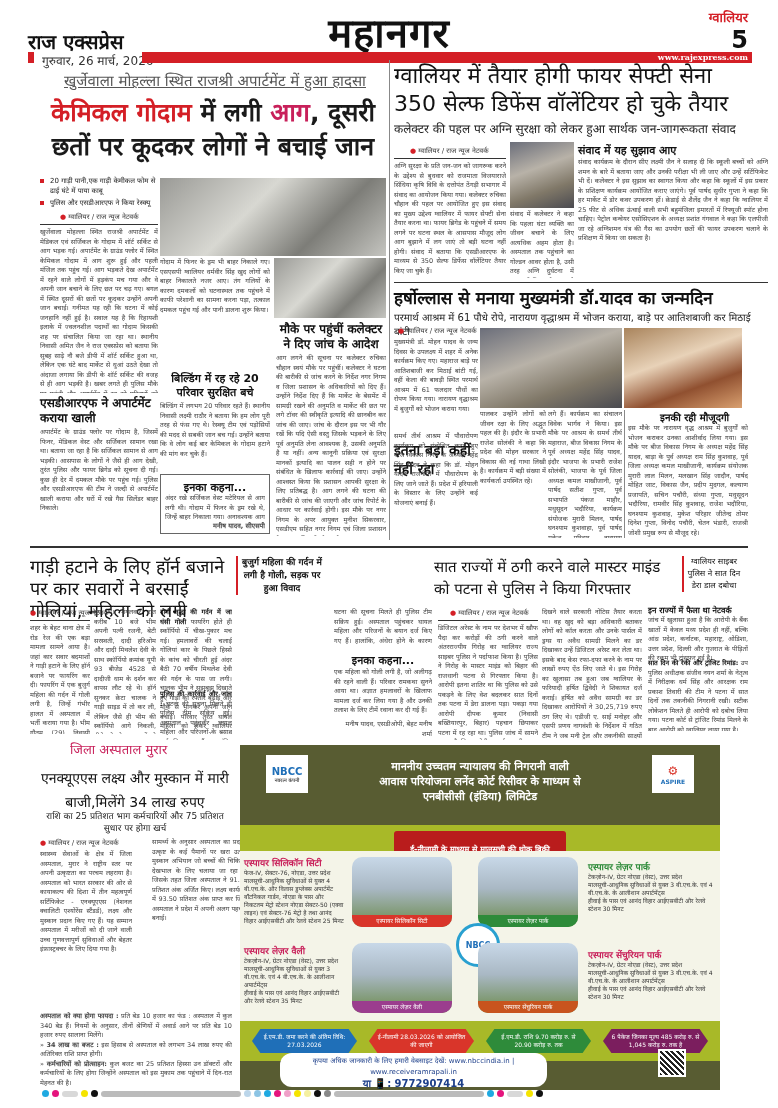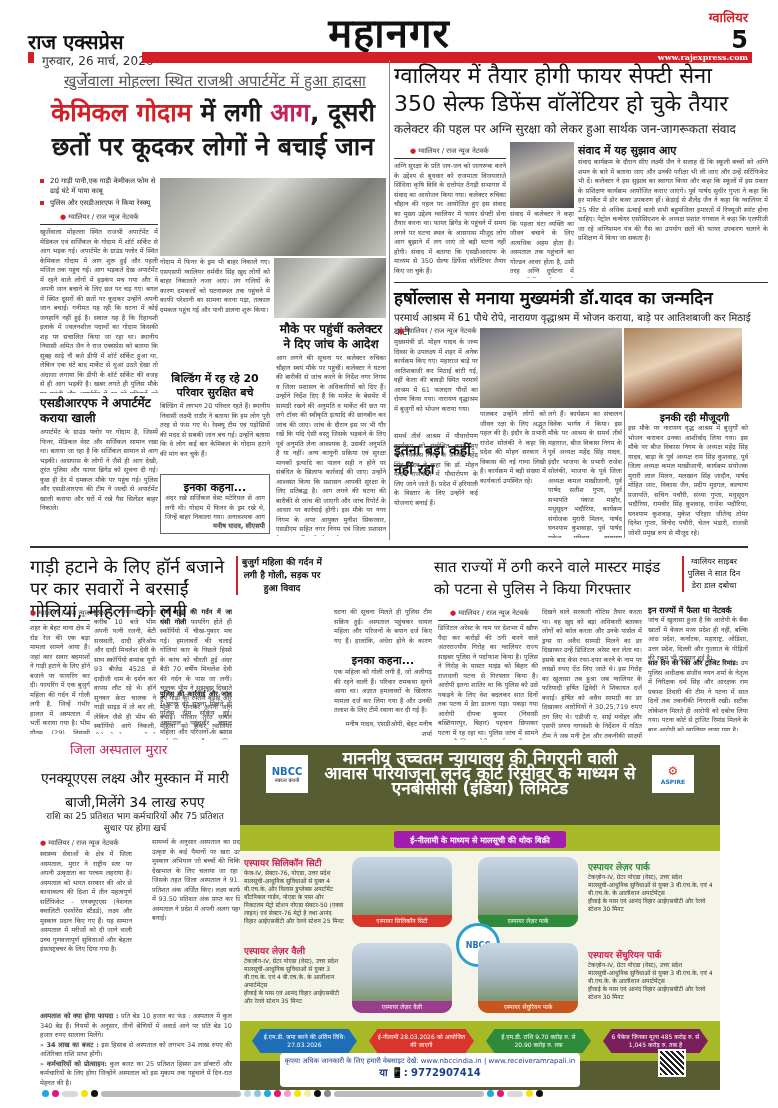--- a/index.html
+++ b/index.html
@@ -32,34 +32,34 @@
   .hl3 { left: 394px; top: 286px; width: 370px; font-weight: bold; font-size: 17px; color: #111; }
   .deck3 { left: 394px; top: 310px; width: 370px; font-size: 10px; color: #222; }
   .rule { background: #333; height: 1px; }
   .vrule { background: #888; width: 1px; }
   .hl4 { left: 30px; top: 556px; width: 200px; font-size: 18px; line-height: 22px; color: #111; }
   .side4 { left: 236px; top: 556px; width: 90px; text-align: center; font-weight: bold; font-size: 9px; line-height: 13px; color: #111; border-left: 2px solid #d41f26; }
   .hl5 { left: 434px; top: 556px; width: 230px; font-size: 15px; line-height: 22px; color: #111; }
   .side5 { left: 682px; top: 556px; width: 62px; text-align: center; font-size: 8px; line-height: 12px; color: #111; border-left: 2px solid #d41f26; }
   .ad { left: 240px; top: 745px; width: 480px; height: 345px; background: #5b5f33; overflow: hidden; }
   .ad-top { height: 80px; background: #585c32; color: #fff; text-align: center; position: relative; }
-  .ad-title { font-weight: bold; font-size: 17px; line-height: 15px; padding-top: 6px; }
+  .ad-title { font-weight: bold; font-size: 11px; line-height: 15px; padding-top: 14px; }
   .ad-sub { font-size: 7px; }
   .logo-box { position: absolute; top: 10px; width: 42px; height: 38px; background: #fff; font-size: 7px; font-weight: bold; display: flex; align-items: center; justify-content: center; flex-direction: column; }
   .ad-band { height: 26px; background: #a8b928; text-align: center; position: relative; }
-  .ad-ribbon { display: inline-block; margin-top: 6px; background: #a21caf; color: #fff; font-size: 8px; font-weight: bold; padding: 3px 16px; border-radius: 3px; }
+  .ad-ribbon { display: inline-block; margin-top: 6px; background: #b91c1c; color: #fff; font-size: 8px; font-weight: bold; padding: 12px 16px; border-radius: 3px; }
   .ad-body { height: 170px; background: #f4f4e8; position: relative; }
   .proj { position: absolute; font-size: 6px; line-height: 8px; color: #333; width: 100px; }
   .proj-name { font-size: 9px; font-weight: bold; line-height: 12px; }
   .bld { position: absolute; width: 100px; height: 70px; border-radius: 10px; overflow: hidden; background: linear-gradient(180deg,#c8d8e8 0%,#a9b8c4 45%,#6b8a4b 100%); }
   .bld-label { position: absolute; bottom: 0; left: 0; right: 0; font-size: 6px; color: #fff; text-align: center; padding: 2px 0; }
   .ad-pills { height: 40px; background: #a8b928; display: flex; justify-content: space-around; align-items: center; padding: 0 6px; }
   .pill { color: #fff; font-size: 6px; text-align: center; padding: 4px 6px; line-height: 8px; width: 105px; clip-path: polygon(8% 0,92% 0,100% 50%,92% 100%,8% 100%,0 50%); }
   .ad-foot { height: 29px; background: #585c32; position: relative; }
-  .ad-contact { position: absolute; left: 40px; top: -8px; width: 300px; height: 34px; background: #fff; border-radius: 4px; text-align: center; font-size: 7px; color: #1d3f8a; padding-top: 3px; line-height: 11px; }
+  .ad-contact { position: absolute; left: 40px; top: -8px; width: 267px; height: 34px; background: #fff; border-radius: 12px; text-align: center; font-size: 7px; color: #1d3f8a; padding-top: 3px; line-height: 11px; }
   .qr { position: absolute; right: 34px; top: -12px; width: 28px; height: 28px; background: repeating-linear-gradient(45deg,#222 0 2px,#fff 2px 4px); border: 2px solid #fff; }
   .hosp-kicker { left: 70px; top: 740px; font-size: 13px; color: #c8205a; }
   .hosp-hl { left: 40px; top: 766px; width: 190px; text-align: center; font-size: 14px; line-height: 24px; color: #111; }
   .hosp-deck { left: 40px; top: 810px; width: 190px; text-align: center; font-size: 9px; line-height: 12px; color: #222; }
   .cmyk { top: 1090px; display: flex; gap: 3px; align-items: center; }
   .dot { width: 7px; height: 7px; border-radius: 50%; }
   .bar { height: 6px; border-radius: 3px; background: #bbb; }
 </style>
 </head>
 <body>

